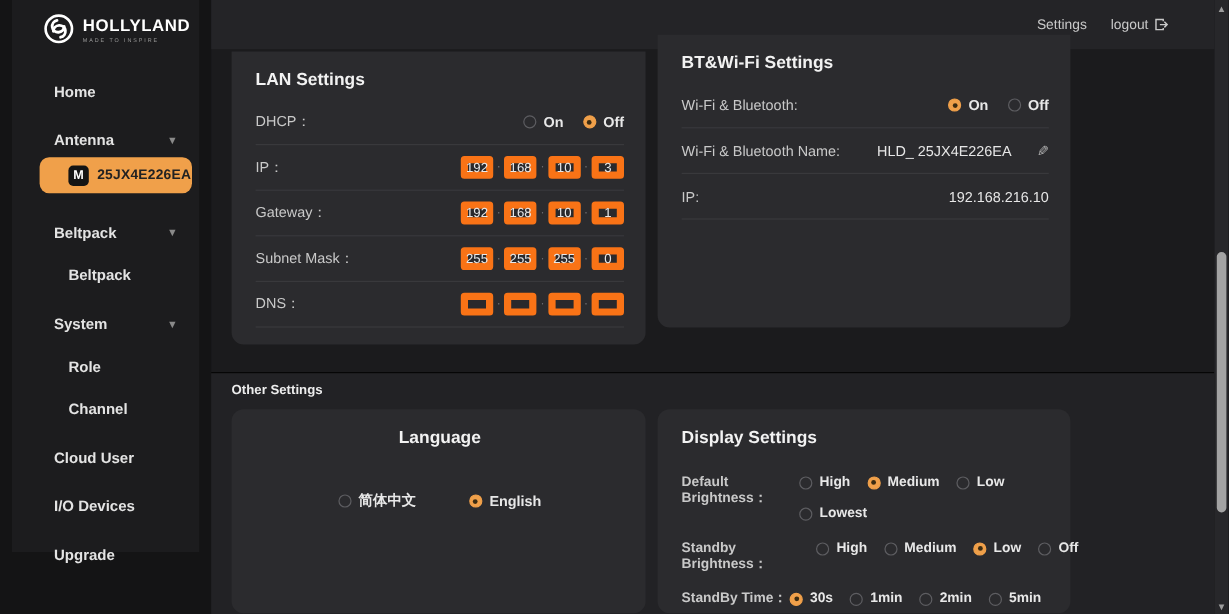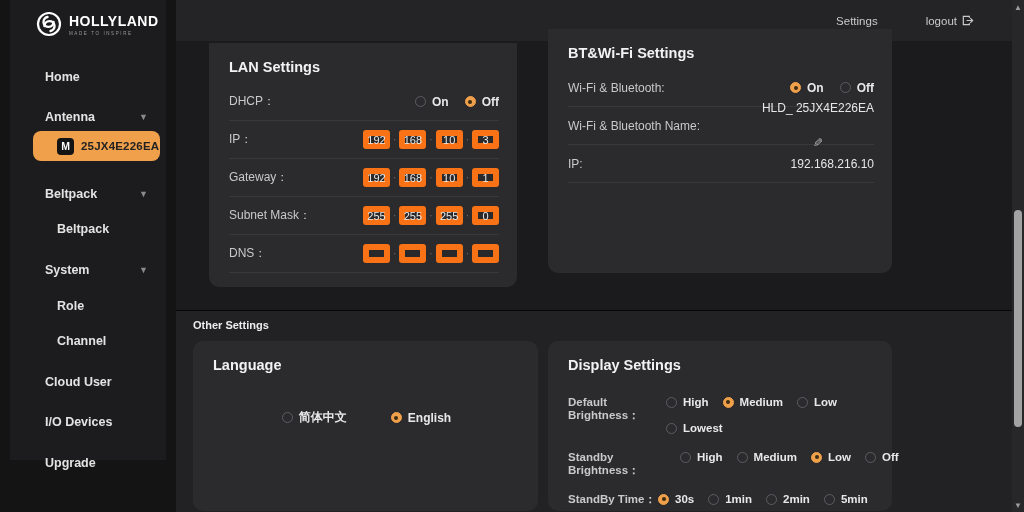--- a/index.html
+++ b/index.html
@@ -21,34 +21,34 @@
   .device-pill { position:absolute; left:23px; top:131px; width:127px; height:30px; background:#f0a04a;
                  border-radius:8px; display:flex; align-items:center; gap:7px; padding-left:24px; cursor:pointer; }
   .m-badge { width:17px; height:17px; background:#141414; border-radius:4px; color:#fff;
              font-size:10.5px; font-weight:700; display:flex; align-items:center; justify-content:center; }
   .device-pill .dev { color:#222; font-size:11.5px; font-weight:700; letter-spacing:.2px; }
 
   
   .main { position:absolute; left:176px; top:0; width:836px; height:512px; background:#1b1b1d; }
   .topbar { position:absolute; left:0; top:0; width:836px; height:41px; background:#242427;
             display:flex; align-items:center; justify-content:flex-end; gap:20px; padding-right:38px; }
-  .topbar .tb { color:#c9c9c9; font-size:11.5px; cursor:pointer; display:flex; align-items:center; gap:4px;margin-left:28px; }
+  .topbar .tb { color:#c9c9c9; font-size:11.5px; cursor:pointer; display:flex; align-items:center; gap:4px; }
 
   .card { position:absolute; background:#2b2b2e; border-radius:10px; }
   .card.clipped { border-radius:0 0 10px 10px; }
   .card-inner { padding:0 18px 0 20px; }
   .card-title { color:#f2f2f2; font-size:14.5px; font-weight:700; padding:16px 0 8px 0; }
 
-  .lan-card { left:33px; top:43px; width:308px; height:244px; }
+  .lan-card { left:17px; top:43px; width:345px; height:244px; }
   .bt-card  { left:372px; top:29px; width:344px; height:244px; }
 
   .setrow { height:38px; display:flex; align-items:center; justify-content:space-between;
             border-bottom:1px solid #39393c; }
   .rowlbl { color:#c9c9c9; font-size:12px; }
-  .rowval { color:#e6e6e6; font-size:12px; display:flex; align-items:center; gap:21px;flex-direction:column; }
+  .rowval { color:#e6e6e6; font-size:12px; display:flex; align-items:center; gap:21px; }
   .edit-ic { color:#b5b5b5; font-size:12px; cursor:pointer; transform:scaleX(-1); display:inline-block; }
 
   
   .rgroup { display:flex; align-items:center; gap:16px; }
   .opt { display:inline-flex; align-items:center; gap:6px; cursor:pointer; }
   .radio { position:relative; width:11px; height:11px; border-radius:50%;
            border:1.5px solid #5d5d61; background:transparent; flex:0 0 auto; }
   .radio.sel { border-color:#f0a04a; background:#f0a04a; }
   .radio.sel::after { content:""; position:absolute; left:50%; top:50%; width:4px; height:4px;
                       margin:-2px 0 0 -2px; border-radius:50%; background:#3c2c12; }
@@ -58,21 +58,21 @@
   .octets { display:flex; align-items:center; }
   .octet { display:inline-flex; width:27px; height:19px; align-items:center; justify-content:center;
            border:6px solid #f97316; border-radius:3px; background:#29292c; color:#e8e8e8;
            font-size:11px; cursor:text; }
   .osep { color:#6f6f73; font-size:10px; margin:0 3px; }
 
   
   .lower { position:absolute; left:0; top:310px; width:836px; height:202px; background:#222225;
            border-top:1px solid #060606; }
   .other-heading { color:#ededed; font-size:11px; font-weight:700; padding:8px 0 0 17px; }
-  .lang-card { left:17px; top:30px; width:345px; height:170px; }
+  .lang-card { left:17px; top:30px; width:345px; height:170px;text-align:center; }
   .disp-card { left:372px; top:30px; width:344px; height:170px; }
   .lang-row { display:flex; justify-content:center; gap:44px; margin-top:28px; }
 
   .disp-row { display:flex; align-items:flex-start; margin-top:15px; }
   .disp-lbl { color:#c9c9c9; font-size:11.5px; font-weight:700; width:98px; flex:0 0 auto; line-height:13px; }
   .disp-row .rgroup { gap:14px; }
   .wrapgroup { flex-wrap:wrap; width:232px; row-gap:4px; }
   .disp-row .olabel { font-size:11.5px; }
   .disp-row2 { margin-top:17px; }
   .disp-row3 { margin-top:16px; }

